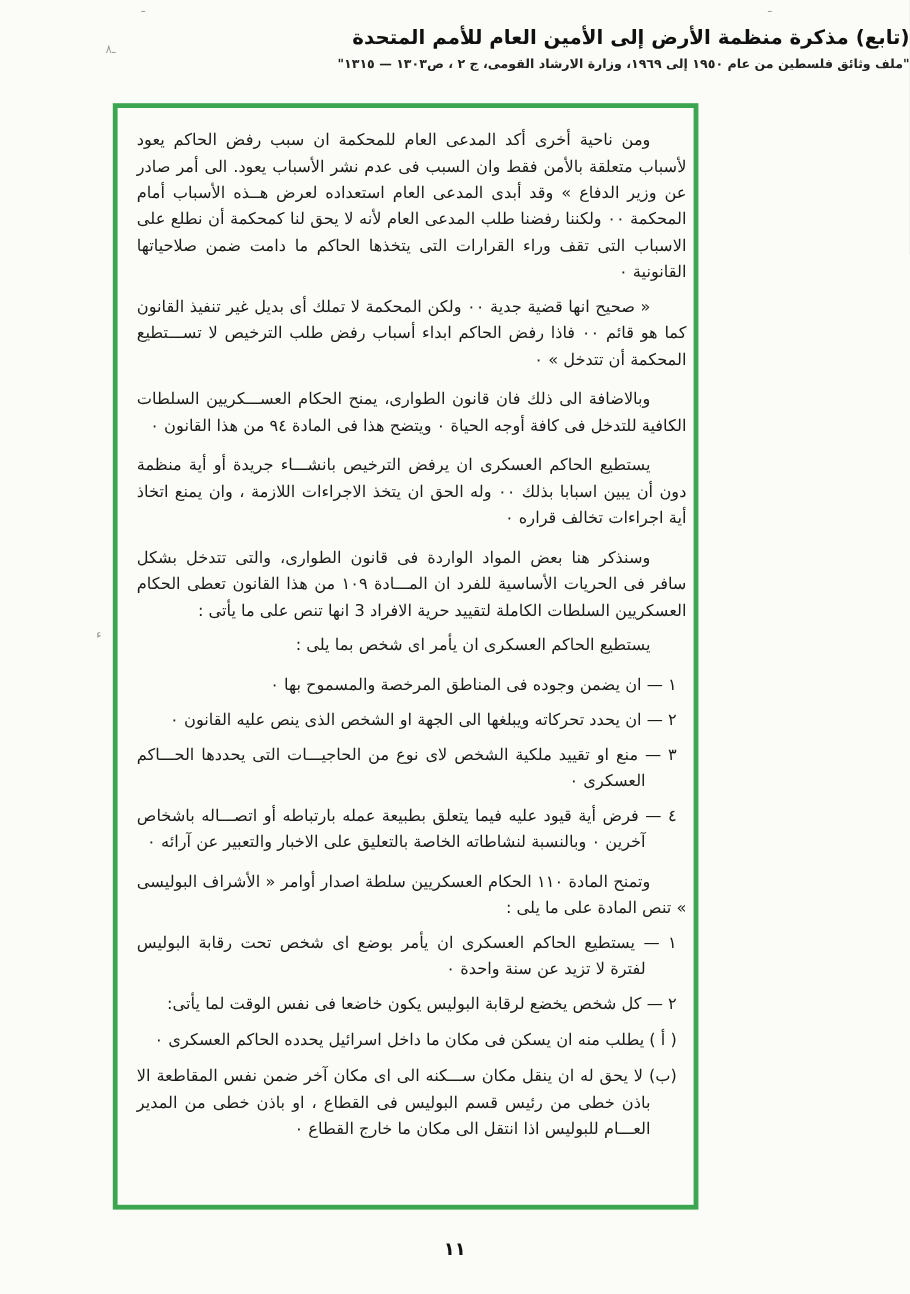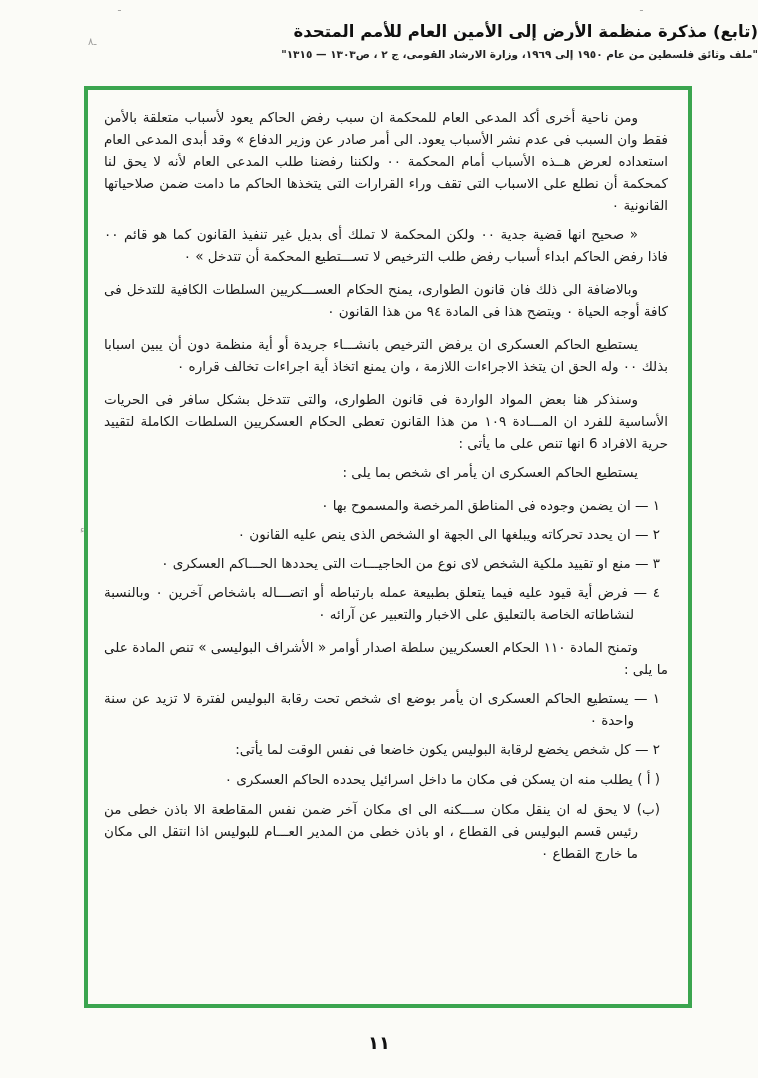--- a/index.html
+++ b/index.html
@@ -40,26 +40,26 @@
   }
   .doc-subtitle {
     margin-top: 7px;
     font-size: 10.5px;
     font-weight: bold;
     color: #222;
   }
   .frame {
     position: absolute;
     top: 86px;
-    left: 84px;
-    width: 608px;
+    left: 94px;
+    width: 488px;
     height: 922px;
     box-sizing: border-box;
     border: 4px solid #3ba54f;
-    padding: 16px 20px 10px 16px;
+    padding: 16px 6px 10px 16px;
     direction: rtl;
     overflow: hidden;
   }
   .content p {
     margin: 0 0 7px 0;
     font-size: 13.5px;
     line-height: 22px;
     text-align: justify;
     color: #1b1b1b;
   }
@@ -77,21 +77,21 @@
   }
   .content p.gap {
     margin-bottom: 11px;
   }
   .page-number {
     position: absolute;
     top: 1032px;
     left: 0;
     right: 0;
     text-align: center;
-    font-size: 18px;
+    font-size: 15px;
     font-weight: bold;
     color: #111;
     direction: rtl;
   }
 </style>
 </head>
 <body>
 
 <div class="page">
 
@@ -104,21 +104,21 @@
     <div class="doc-title">(تابع) مذكرة منظمة الأرض إلى الأمين العام للأمم المتحدة</div>
     <div class="doc-subtitle">"ملف وثائق فلسطين من عام ١٩٥٠ إلى ١٩٦٩، وزارة الارشاد القومى، ج ٢ ، ص١٣٠٣ — ١٣١٥"</div>
   </div>
 
   <div class="frame">
     <div class="content" lang="ar">
       <p class="para">ومن ناحية أخرى أكد المدعى العام للمحكمة ان سبب رفض الحاكم يعود لأسباب متعلقة بالأمن فقط وان السبب فى عدم نشر الأسباب يعود. الى أمر صادر عن وزير الدفاع » وقد أبدى المدعى العام استعداده لعرض هــذه الأسباب أمام المحكمة ٠٠ ولكننا رفضنا طلب المدعى العام لأنه لا يحق لنا كمحكمة أن نطلع على الاسباب التى تقف وراء القرارات التى يتخذها الحاكم ما دامت ضمن صلاحياتها القانونية ٠</p>
       <p class="para gap">« صحيح انها قضية جدية ٠٠ ولكن المحكمة لا تملك أى بديل غير تنفيذ القانون كما هو قائم ٠٠ فاذا رفض الحاكم ابداء أسباب رفض طلب الترخيص لا تســـتطيع المحكمة أن تتدخل » ٠</p>
       <p class="para gap">وبالاضافة الى ذلك فان قانون الطوارى، يمنح الحكام العســـكريين السلطات الكافية للتدخل فى كافة أوجه الحياة ٠ ويتضح هذا فى المادة ٩٤ من هذا القانون ٠</p>
       <p class="para gap">يستطيع الحاكم العسكرى ان يرفض الترخيص بانشـــاء جريدة أو أية منظمة دون أن يبين اسبابا بذلك ٠٠ وله الحق ان يتخذ الاجراءات اللازمة ، وان يمنع اتخاذ أية اجراءات تخالف قراره ٠</p>
-      <p class="para">وسنذكر هنا بعض المواد الواردة فى قانون الطوارى، والتى تتدخل بشكل سافر فى الحريات الأساسية للفرد ان المـــادة ١٠٩ من هذا القانون تعطى الحكام العسكريين السلطات الكاملة لتقييد حرية الافراد 6 انها تنص على ما يأتى :</p>
+      <p class="para">وسنذكر هنا بعض المواد الواردة فى قانون الطوارى، والتى تتدخل بشكل سافر فى الحريات الأساسية للفرد ان المـــادة ١٠٩ من هذا القانون تعطى الحكام العسكريين السلطات الكاملة لتقييد حرية الافراد 3 انها تنص على ما يأتى :</p>
       <p class="para gap">يستطيع الحاكم العسكرى ان يأمر اى شخص بما يلى :</p>
       <p class="item">١ — ان يضمن وجوده فى المناطق المرخصة والمسموح بها ٠</p>
       <p class="item">٢ — ان يحدد تحركاته ويبلغها الى الجهة او الشخص الذى ينص عليه القانون ٠</p>
       <p class="item">٣ — منع او تقييد ملكية الشخص لاى نوع من الحاجيـــات التى يحددها الحـــاكم العسكرى ٠</p>
       <p class="item gap">٤ — فرض أية قيود عليه فيما يتعلق بطبيعة عمله بارتباطه أو اتصـــاله باشخاص آخرين ٠ وبالنسبة لنشاطاته الخاصة بالتعليق على الاخبار والتعبير عن آرائه ٠</p>
       <p class="para">وتمنح المادة ١١٠ الحكام العسكريين سلطة اصدار أوامر « الأشراف البوليسى » تنص المادة على ما يلى :</p>
       <p class="item">١ — يستطيع الحاكم العسكرى ان يأمر بوضع اى شخص تحت رقابة البوليس لفترة لا تزيد عن سنة واحدة ٠</p>
       <p class="item">٢ — كل شخص يخضع لرقابة البوليس يكون خاضعا فى نفس الوقت لما يأتى:</p>
       <p class="subitem">( أ ) يطلب منه ان يسكن فى مكان ما داخل اسرائيل يحدده الحاكم العسكرى ٠</p>
       <p class="subitem">(ب) لا يحق له ان ينقل مكان ســـكنه الى اى مكان آخر ضمن نفس المقاطعة الا باذن خطى من رئيس قسم البوليس فى القطاع ، او باذن خطى من المدير العـــام للبوليس اذا انتقل الى مكان ما خارج القطاع ٠</p>

